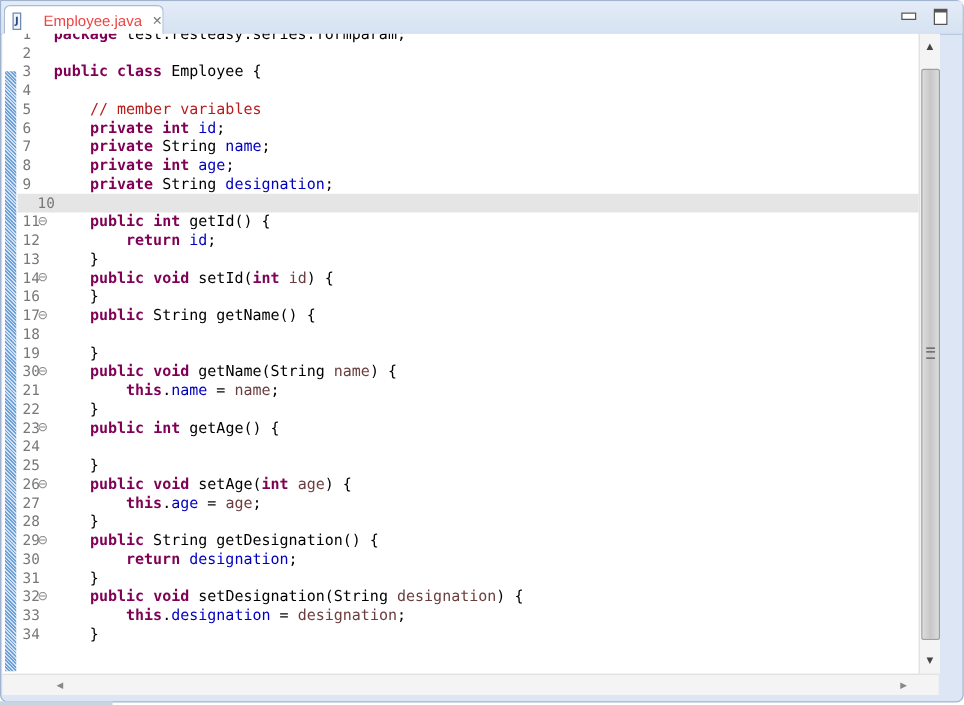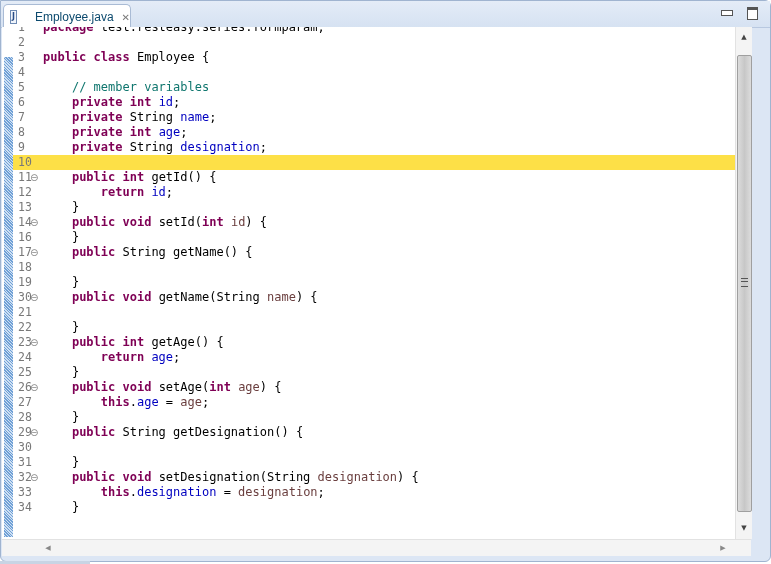--- a/index.html
+++ b/index.html
@@ -1,38 +1,38 @@
 <!DOCTYPE html>
 <html><head>
 <meta charset="utf-8">
 <style>
   html, body { margin:0; padding:0; }
   body { width:771px; height:564px; background:#ffffff; position:relative; overflow:hidden; font-family:"DejaVu Sans Mono", monospace; }
   .frame { position:absolute; left:0; top:0; width:769px; height:560px; border:1px solid #a0b4d0; border-radius:0 6px 6px 6px; background:#dce6f4; }
   .tabbar { position:absolute; left:0; top:0; width:769px; height:26px; background:linear-gradient(#e4ecf7,#d6e2f2); border-bottom:1px solid #b8c8e0; }
   .tab { position:absolute; left:2px; top:3px; width:126px; height:24px; background:#ffffff; border:1px solid #a9bbd5; border-bottom:none; border-radius:5px 5px 0 0; display:flex; align-items:center; }
   .tab-icon { width:11px; height:12px; margin-left:6px; border:1px solid #6e8ab3; background:#f1f5fb; font-family:"DejaVu Sans", sans-serif; font-size:8px; color:#2a4d86; text-align:center; line-height:12px; font-weight:bold; }
-  .tab-label { font-family:"Liberation Sans", sans-serif; font-size:12px; color:#0c4a6e; margin-left:18px; }
+  .tab-label { font-family:"Liberation Sans", sans-serif; font-size:12px; color:#ef4444; margin-left:18px; }
   .tab-close { font-family:"DejaVu Sans", sans-serif; font-size:10px; color:#7a7a7a; margin-left:8px; }
   .win-btns { position:absolute; right:12px; top:6px; display:flex; gap:14px; }
   .min-btn { width:10px; height:4px; border:1px solid #555; margin-top:3px; background:#fff; }
   .max-btn { width:9px; height:9px; border:1px solid #555; border-top:3px solid #555; background:#fff; }
   .editor { position:absolute; left:2px; top:27px; width:733px; height:512px; background:#ffffff; overflow:hidden; }
   .ruler { position:absolute; left:2px; top:27px; width:10px; height:512px; background:#ffffff; }
   .ruler-mark { position:absolute; left:2px; width:9px; background:repeating-linear-gradient(45deg,#6fa0d6 0 1px,#cfe0f3 1px 2px); }
   .lines { position:absolute; left:0; top:0; width:733px; }
   .line { position:relative; height:15px; line-height:15px; font-size:12px; white-space:pre; }
-  .line.current { background:#fde047; }
+  .line.current { background:#e5e5e5;margin-left:12px; }
   .ln { position:absolute; left:16px; width:20px; color:#787878; font-size:11.5px; }
   .fold { position:absolute; left:28px; top:0; color:#8a8a8a; font-family:"DejaVu Sans", sans-serif; font-size:10px; }
   .code { position:absolute; left:41px; }
   .kw { color:#7f0055; font-weight:bold; }
   .fld { color:#0000c0; }
   .prm { color:#6a3e3e; }
-  .cm { color:#0f766e; }
+  .cm { color:#b91c1c; }
   .pl { color:#000; }
   .vscroll { position:absolute; left:735px; top:27px; width:16px; height:512px; background:#f4f4f4; border-left:1px solid #e2e2e2; }
   .vs-up, .vs-down { position:absolute; left:0; width:16px; height:17px; font-family:"DejaVu Sans", sans-serif; font-size:7px; color:#444; text-align:center; line-height:17px; }
   .vs-up { top:2px; } .vs-down { bottom:2px; }
   .vs-thumb { position:absolute; left:1px; top:28px; width:13px; height:455px; background:linear-gradient(90deg,#dcdcdc,#c7c7c7 50%,#dcdcdc); border:1px solid #9f9f9f; border-radius:2px; }
   .vs-grip { position:absolute; left:3px; top:222px; width:7px; height:7px; border-top:1px solid #555; border-bottom:1px solid #555; }
   .vs-grip::after { content:""; position:absolute; left:0; top:2px; width:7px; height:1px; background:#555; }
   .hscroll { position:absolute; left:2px; top:539px; width:749px; height:16px; background:#f4f4f4; border-top:1px solid #e2e2e2; }
   .hs-left, .hs-right { position:absolute; top:0; width:16px; height:16px; font-family:"DejaVu Sans", sans-serif; font-size:7px; color:#888; text-align:center; line-height:16px; }
   .hs-left { left:38px; } .hs-right { right:20px; }
@@ -69,30 +69,30 @@
       <div class="line current"><span class="ln">10</span><span class="code"></span></div>
       <div class="line"><span class="ln">11</span><span class="fold">⊖</span><span class="code"><span class="pl">    </span><span class="kw">public</span><span class="pl"> </span><span class="kw">int</span><span class="pl"> getId() {</span></span></div>
       <div class="line"><span class="ln">12</span><span class="code"><span class="pl">        </span><span class="kw">return</span><span class="pl"> </span><span class="fld">id</span><span class="pl">;</span></span></div>
       <div class="line"><span class="ln">13</span><span class="code"><span class="pl">    }</span></span></div>
       <div class="line"><span class="ln">14</span><span class="fold">⊖</span><span class="code"><span class="pl">    </span><span class="kw">public</span><span class="pl"> </span><span class="kw">void</span><span class="pl"> setId(</span><span class="kw">int</span><span class="pl"> </span><span class="prm">id</span><span class="pl">) {</span></span></div>
       <div class="line"><span class="ln">16</span><span class="code"><span class="pl">    }</span></span></div>
       <div class="line"><span class="ln">17</span><span class="fold">⊖</span><span class="code"><span class="pl">    </span><span class="kw">public</span><span class="pl"> String getName() {</span></span></div>
       <div class="line"><span class="ln">18</span></div>
       <div class="line"><span class="ln">19</span><span class="code"><span class="pl">    }</span></span></div>
       <div class="line"><span class="ln">30</span><span class="fold">⊖</span><span class="code"><span class="pl">    </span><span class="kw">public</span><span class="pl"> </span><span class="kw">void</span><span class="pl"> getName(String </span><span class="prm">name</span><span class="pl">) {</span></span></div>
-      <div class="line"><span class="ln">21</span></div>
+      <div class="line"><span class="ln">21</span><span class="code"><span class="pl">        </span><span class="kw">this</span><span class="pl">.</span><span class="fld">name</span><span class="pl"> = </span><span class="prm">name</span><span class="pl">;</span></span></div>
       <div class="line"><span class="ln">22</span><span class="code"><span class="pl">    }</span></span></div>
       <div class="line"><span class="ln">23</span><span class="fold">⊖</span><span class="code"><span class="pl">    </span><span class="kw">public</span><span class="pl"> </span><span class="kw">int</span><span class="pl"> getAge() {</span></span></div>
-      <div class="line"><span class="ln">24</span><span class="code"><span class="pl">        </span><span class="kw">return</span><span class="pl"> </span><span class="fld">age</span><span class="pl">;</span></span></div>
+      <div class="line"><span class="ln">24</span></div>
       <div class="line"><span class="ln">25</span><span class="code"><span class="pl">    }</span></span></div>
       <div class="line"><span class="ln">26</span><span class="fold">⊖</span><span class="code"><span class="pl">    </span><span class="kw">public</span><span class="pl"> </span><span class="kw">void</span><span class="pl"> setAge(</span><span class="kw">int</span><span class="pl"> </span><span class="prm">age</span><span class="pl">) {</span></span></div>
       <div class="line"><span class="ln">27</span><span class="code"><span class="pl">        </span><span class="kw">this</span><span class="pl">.</span><span class="fld">age</span><span class="pl"> = </span><span class="prm">age</span><span class="pl">;</span></span></div>
       <div class="line"><span class="ln">28</span><span class="code"><span class="pl">    }</span></span></div>
       <div class="line"><span class="ln">29</span><span class="fold">⊖</span><span class="code"><span class="pl">    </span><span class="kw">public</span><span class="pl"> String getDesignation() {</span></span></div>
-      <div class="line"><span class="ln">30</span></div>
+      <div class="line"><span class="ln">30</span><span class="code"><span class="pl">        </span><span class="kw">return</span><span class="pl"> </span><span class="fld">designation</span><span class="pl">;</span></span></div>
       <div class="line"><span class="ln">31</span><span class="code"><span class="pl">    }</span></span></div>
       <div class="line"><span class="ln">32</span><span class="fold">⊖</span><span class="code"><span class="pl">    </span><span class="kw">public</span><span class="pl"> </span><span class="kw">void</span><span class="pl"> setDesignation(String </span><span class="prm">designation</span><span class="pl">) {</span></span></div>
       <div class="line"><span class="ln">33</span><span class="code"><span class="pl">        </span><span class="kw">this</span><span class="pl">.</span><span class="fld">designation</span><span class="pl"> = </span><span class="prm">designation</span><span class="pl">;</span></span></div>
       <div class="line"><span class="ln">34</span><span class="code"><span class="pl">    }</span></span></div>
     </div>
 </div>
 <div class="ruler">
   <div class="ruler-mark" style="top:30px;height:480px;"></div>
 </div>
 

